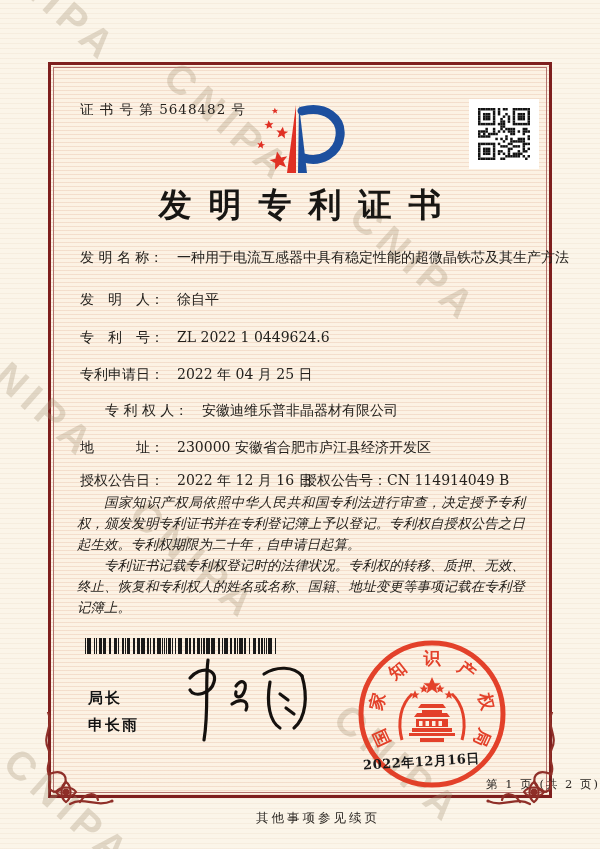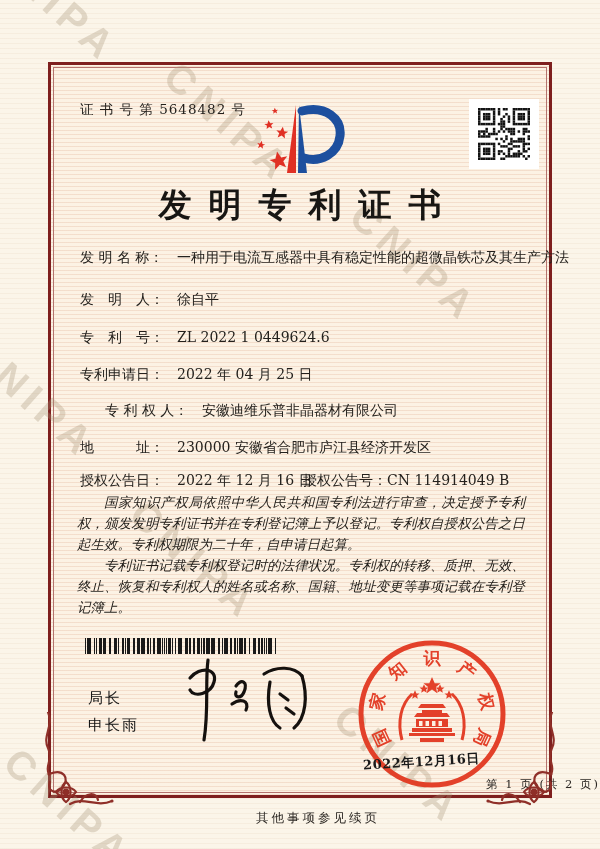--- a/index.html
+++ b/index.html
@@ -44,21 +44,21 @@
   .row{position:absolute; left:80px; width:450px; font-size:14px; white-space:nowrap;}
   .row .lbl{display:inline-block; min-width:97px;}
   .row .lbl2{display:inline-block;}
   .r1{top:249px;} .r2{top:291px;} .r3{top:329px;} .r4{top:366px;} .r5{top:402px;margin-left:25px;} .r6{top:439px;} .r7{top:472px;}
   .grant-no{position:absolute; left:223px; top:0;}
   .paras{position:absolute; left:77px; top:493px; width:448px; font-size:13.5px;
          line-height:21px; font-style:italic; text-align:justify; color:#1f1c18;}
   .paras p{margin:0; text-indent:2em;font-family:Liberation Mono, monospace;}
   .barcode{position:absolute; left:85px; top:638px; width:196px; height:16px;}
   .director{position:absolute; left:88px; top:684px; font-family:"Liberation Sans", sans-serif;
-            font-weight:400; font-size:15px; line-height:27px; color:#141414; letter-spacing:2px;}
+            font-weight:700; font-size:15px; line-height:27px; color:#141414; letter-spacing:2px;}
   .signature{position:absolute; left:178px; top:652px; width:140px; height:96px;}
   .ornament{position:absolute; width:78px; height:95px; z-index:3;}
   .orn-left{left:36px; top:712px;}
   .orn-right{left:486px; top:712px; transform:scaleX(-1);}
   .seal{position:absolute; left:352px; top:634px; width:160px; height:160px; z-index:4; opacity:0.94;}
   .seal-date{position:absolute; left:363px; top:753px; z-index:5; font-size:13px; font-weight:600;
              color:#1a1a1a; letter-spacing:0.5px; transform:rotate(-3.5deg); white-space:nowrap;}
   .page-info{position:absolute; left:0; right:0; top:777px; text-align:right;
              font-size:11.5px; letter-spacing:2px; color:#2a2622;}
   .cont-note{position:absolute; left:0; right:0; top:810px; text-align:center;

